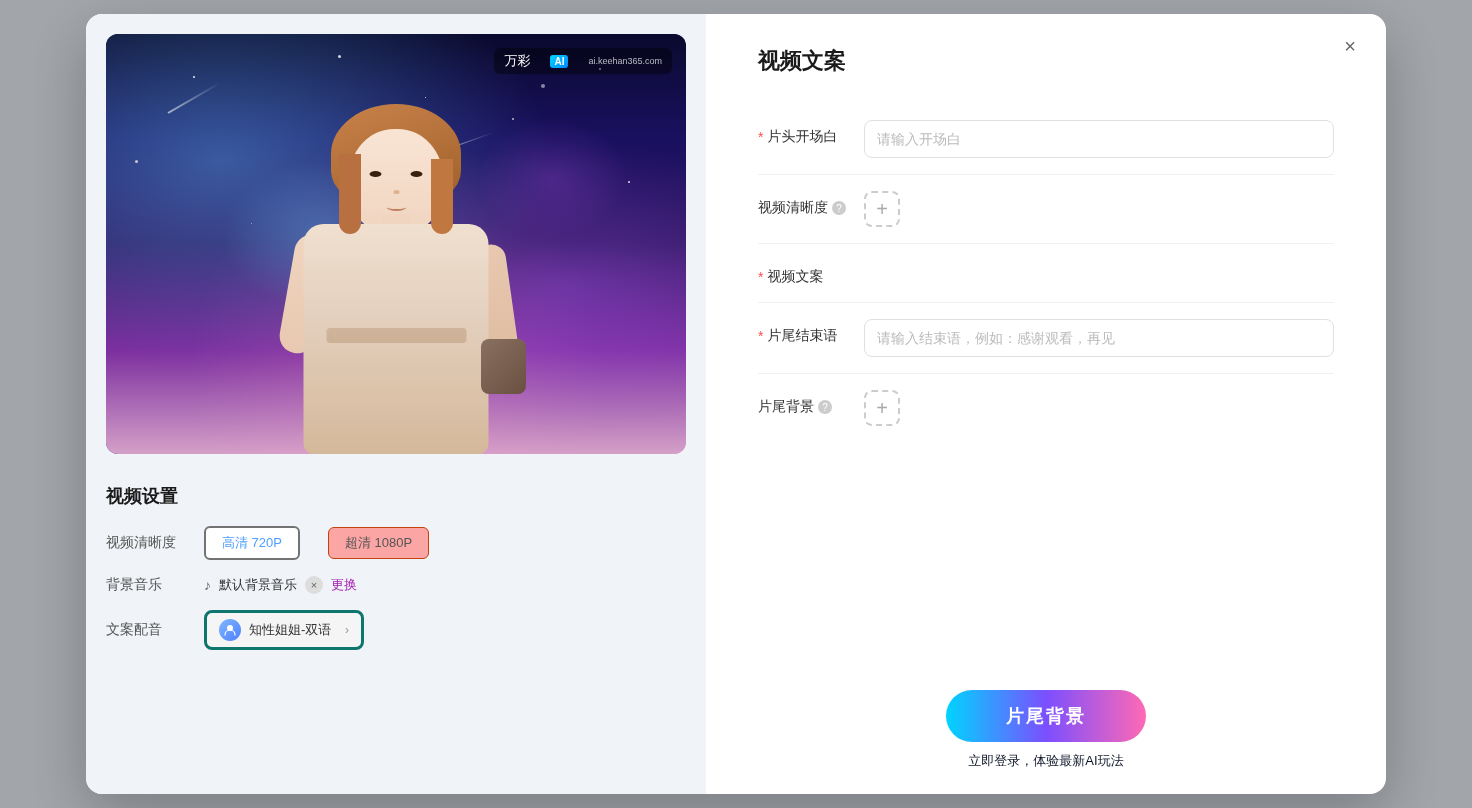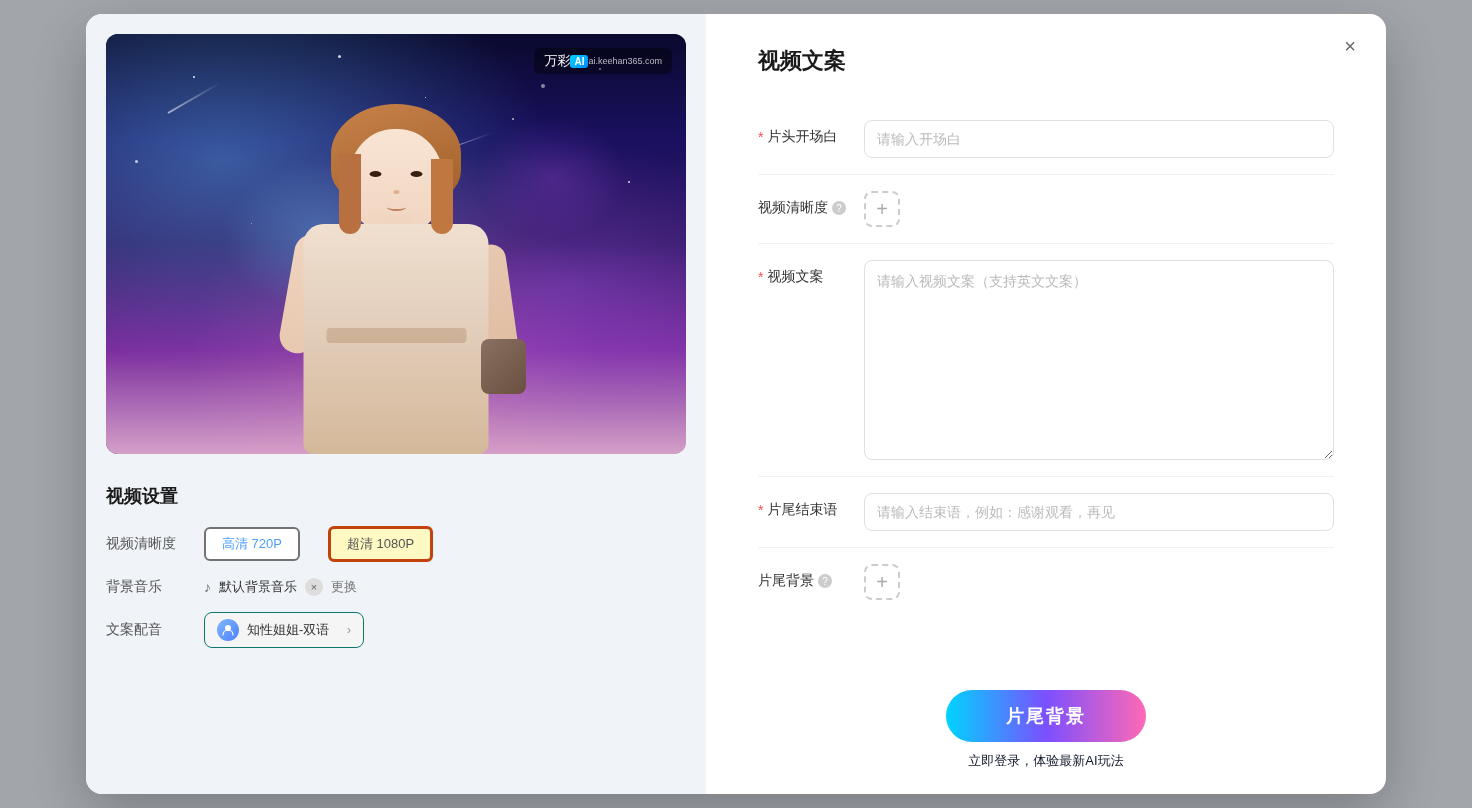--- a/index.html
+++ b/index.html
@@ -99,21 +99,21 @@
       position: absolute;
       top: 14px;
       right: 14px;
       background: rgba(0,0,0,0.4);
       color: white;
       font-size: 13px;
       padding: 4px 10px;
       border-radius: 6px;
       display: flex;
       align-items: center;
-      gap: 0;
+      gap: 20px;
     }
     .ai-badge {
       background: linear-gradient(135deg, #00d4ff, #0088ff);
       color: white;
       font-size: 10px;
       font-weight: bold;
       padding: 1px 4px;
       border-radius: 3px;
     }
     
@@ -149,22 +149,22 @@
       font-size: 14px;
       color: #555;
       width: 70px;
       flex-shrink: 0;
     }
     .quality-btn {
       padding: 6px 16px;
       border-radius: 6px;
       font-size: 13px;
       cursor: pointer;
-      border: 3px solid #c2410c;
-      background: #fef9c3;
+      border: 1px solid #c2410c;
+      background: #fca5a5;
       color: #555;
     }
     .quality-btn.active {
       background: #fff;
       border: 2px solid #737373;
       color: #4d9eff;
       font-weight: 500;
     }
     .music-control {
       display: flex;
@@ -186,35 +186,35 @@
       border-radius: 50%;
       display: flex;
       align-items: center;
       justify-content: center;
       font-size: 11px;
       cursor: pointer;
       color: #666;
       border: none;
     }
     .change-btn {
-      color: #737373;
+      color: #a21caf;
       font-size: 13px;
       cursor: pointer;
       background: none;
       border: none;
     }
     .voice-selector {
       display: flex;
       align-items: center;
       gap: 8px;
       background: #f5f5f5;
       border-radius: 8px;
       padding: 6px 12px;
       cursor: pointer;
-      border: 1px solid #0f766e;
+      border: 3px solid #0f766e;
       min-width: 160px;
     }
     .voice-avatar {
       width: 22px;
       height: 22px;
       border-radius: 50%;
       background: linear-gradient(135deg, #7fb8ff, #4d80ff);
       display: flex;
       align-items: center;
       justify-content: center;
@@ -493,21 +493,20 @@
             <span class="help-icon">?</span>
           </div>
           <button class="add-btn">+</button>
         </div>
 
         <div class="form-row">
           <div class="field-label">
             <span class="required-star">*</span>
             <span>视频文案</span>
           </div>
-          <textarea class="textarea-box" placeholder="请输入视频文案（支持英文文案）" style=""></textarea>
         </div>
 
         <div class="form-row">
           <div class="field-label">
             <span class="required-star">*</span>
             <span>片尾结束语</span>
           </div>
           <input class="form-input" type="text" placeholder="请输入结束语，例如：感谢观看，再见" style="">
         </div>
 

